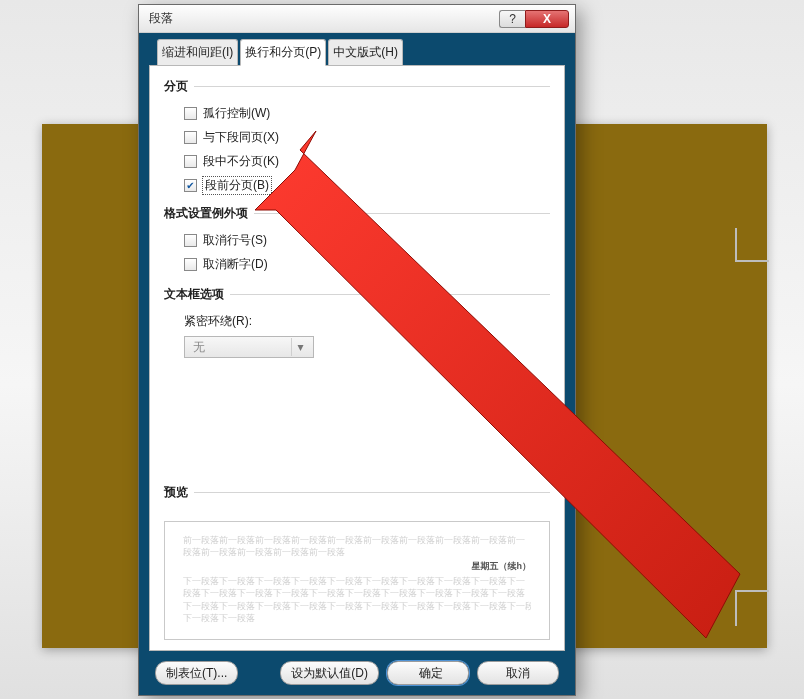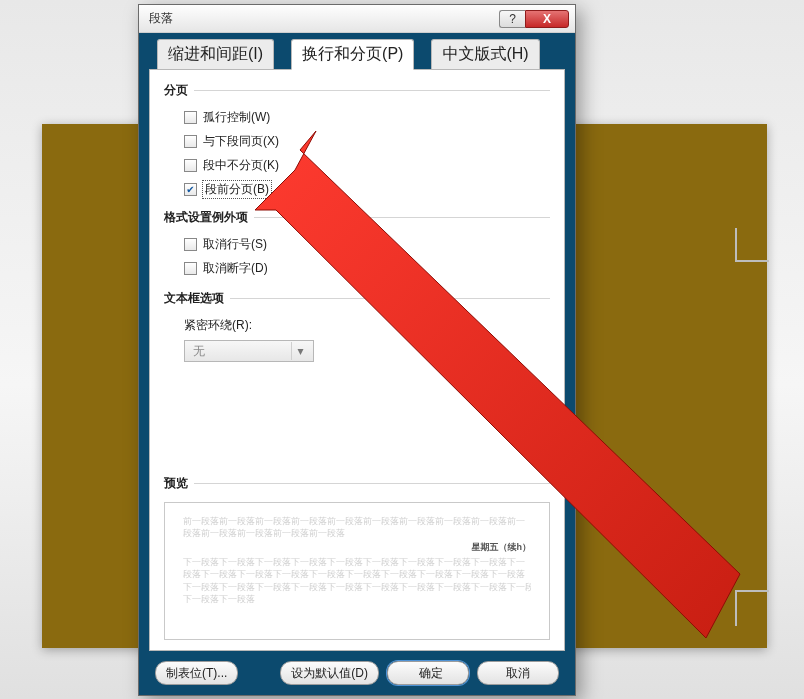--- a/index.html
+++ b/index.html
@@ -67,28 +67,28 @@
     color: #fff; font-weight: bold;
     border-color: #8e1b1b;
     border-top-right-radius: 3px; border-bottom-right-radius: 3px;
   }
 
   .dialog-body { padding: 6px 10px 10px 10px; height: calc(100% - 28px); display:flex; flex-direction:column; }
 
   
   .tabs { display: flex; align-items: flex-end; border-bottom: 1px solid #b8b8b8; padding-left: 8px; }
   .tab {
-    padding: 4px 10px;
+    padding: 4px 4px;
     border: 1px solid #b8b8b8;
     border-bottom: none;
     background: #ececec;
-    margin-right: 17px;
+    margin-right: 2px;
     border-top-left-radius: 3px;
     border-top-right-radius: 3px;
-    font-size: 16px;
+    font-size: 12px;
     position: relative;
     cursor: pointer;
   }
   .tab.active {
     background: #fff;
     border-bottom: 1px solid #fff;
     margin-bottom: -1px;
   }
 
   .tab-content {
@@ -130,22 +130,22 @@
     width: 18px; height: 18px;
     border-left: 1px solid #cfcfcf;
     display: flex; align-items: center; justify-content: center;
     color: #777;
   }
 
   .spacer { flex: 1; }
 
   .preview-box {
     border: 1px solid #c9c9c9;
-    height: 138px;
-    margin-top: 4px;
+    height: 119px;
+    margin-top: 14px;
     background: #fff;
     padding: 12px 18px;
     overflow: hidden;
   }
   .pv-line { font-size: 9px; color: #cfcfcf; line-height: 1.35; white-space: nowrap; overflow:hidden; }
   .pv-bold { font-size: 9px; color: #555; font-weight: bold; margin: 2px 0; text-align: right; }
 
   .button-row { display: flex; gap: 8px; padding: 10px 6px 0 6px; }
   .btn {
     height: 24px;

